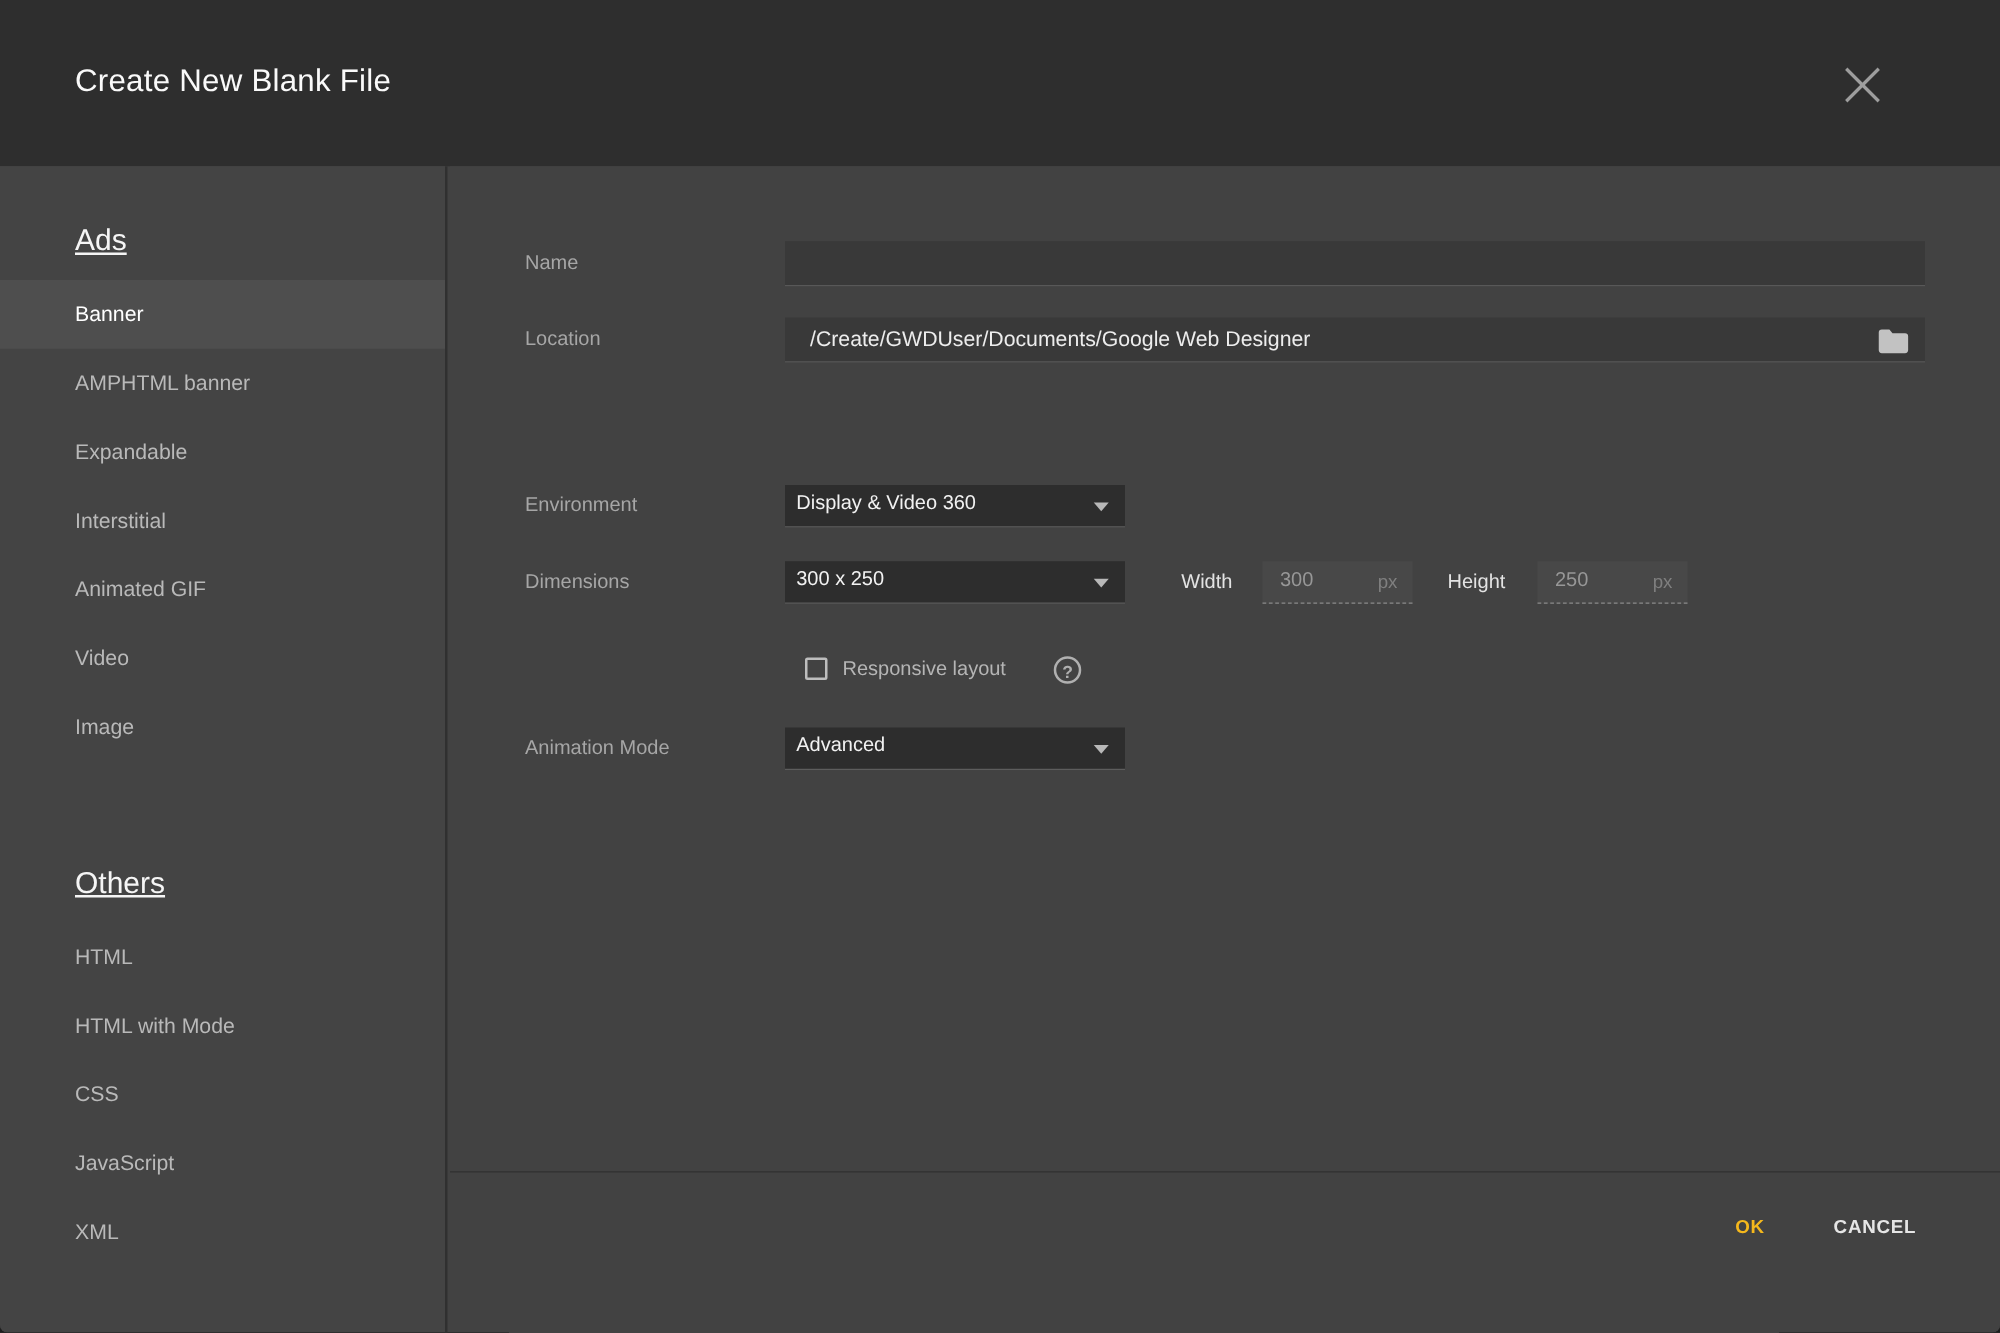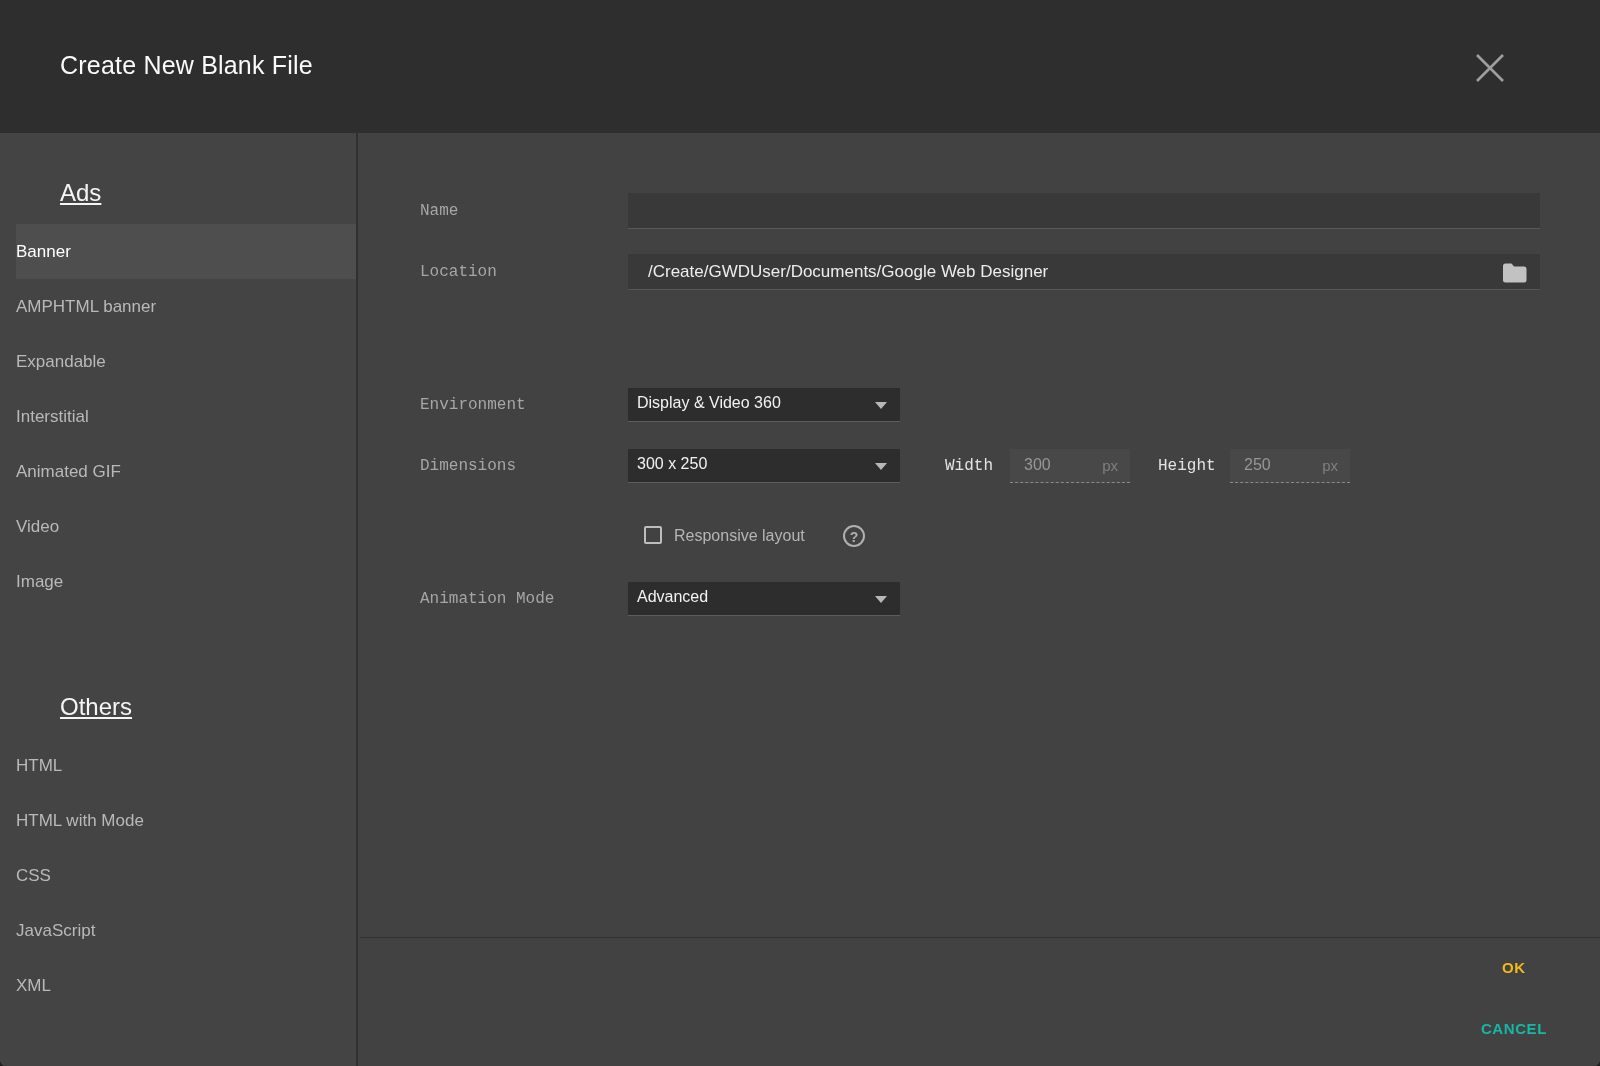--- a/index.html
+++ b/index.html
@@ -10,25 +10,25 @@
   .titlebar{position:absolute;left:0;top:0;width:1600px;height:133px;background:#2e2e2e;}
   .title{position:absolute;left:60px;top:51px;font-size:25px;color:#fafafa;letter-spacing:.2px;}
   .close-btn{position:absolute;left:1472px;top:50px;width:36px;height:36px;cursor:pointer;}
   .close-btn svg{display:block;}
   
   .sidebar{position:absolute;left:0;top:133px;width:358px;height:933px;background:#444444;
            border-right:2px solid #303030;}
   .side-header{height:40px;line-height:40px;padding-left:60px;font-size:24px;color:#f5f5f5;text-decoration:underline;}
   .side-header.ads{margin-top:40px;margin-bottom:11px;}
   .side-header.others{margin-top:78px;margin-bottom:11px;}
-  .nav-item{height:55px;line-height:55px;font-size:17px;color:#b9b9b9;cursor:pointer;margin-left:16px;}
+  .nav-item{height:55px;line-height:55px;padding-left:60px;font-size:17px;color:#b9b9b9;cursor:pointer;}
   .nav-item.selected{background:#4e4e4e;color:#ffffff;}
   
   .content{position:absolute;left:360px;top:133px;width:1240px;height:933px;background:#424242;}
-  .f-label{position:absolute;font-size:16px;color:#a6a6a6;line-height:20px;font-family:Liberation Mono, monospace;}
+  .f-label{position:absolute;font-size:16px;color:#a6a6a6;line-height:20px;}
   .f-label.bright{color:#e3e3e3;}
   .text-input{position:absolute;background:#393939;border:none;border-bottom:1px solid #585858;
               height:36px;color:#ededed;font-size:17px;padding:0 40px 0 20px;outline:none;}
   .dropdown{position:absolute;width:272px;height:34px;background:#2d2d2d;
             border-bottom:1px solid #5d5d5d;cursor:pointer;}
   .dropdown .dd-text{position:absolute;left:9px;top:6px;font-size:16px;color:#f2f2f2;}
   .dd-arrow{position:absolute;right:13px;top:14px;width:0;height:0;
             border-left:6px solid transparent;border-right:6px solid transparent;
             border-top:7px solid #b8b8b8;}
   .dis-input{position:absolute;width:120px;height:34px;background:#484848;
@@ -36,24 +36,24 @@
   .dis-input .val{position:absolute;left:14px;top:7px;font-size:16px;color:#979797;}
   .dis-input .unit{position:absolute;right:12px;top:8px;font-size:15px;color:#7f7f7f;}
   .checkbox{position:absolute;width:18px;height:18px;border:2px solid #bdbdbd;border-radius:2px;
             background:transparent;cursor:pointer;}
   .chk-label{position:absolute;font-size:16px;color:#b5b5b5;line-height:20px;}
   .help-icon{position:absolute;width:22px;height:22px;border:2px solid #b0b0b0;border-radius:50%;
              color:#b0b0b0;font-size:14px;font-weight:bold;text-align:center;line-height:21px;cursor:pointer;}
   .folder-btn{position:absolute;right:11px;top:7px;width:28px;height:22px;cursor:pointer;}
   
   .footer-divider{position:absolute;left:0;top:804px;width:1240px;height:1px;background:#313131;}
-  .footer{position:absolute;right:53px;top:826px;height:44px;display:flex;align-items:center;gap:44px;flex-direction:column;}
+  .footer{position:absolute;right:67px;top:826px;height:44px;display:flex;align-items:center;gap:55px;}
   .btn{font-size:15px;font-weight:bold;letter-spacing:.6px;background:none;border:none;cursor:pointer;padding:0;}
   .btn.ok{color:#f5b81c;}
-  .btn.cancel{color:#14b8a6;}
+  .btn.cancel{color:#e5e5e5;}
 </style>
 </head>
 <body>
 
 <div class="dialog">
 
   <div class="titlebar">
     <div class="title">Create New Blank File</div>
     <div class="close-btn">
       <svg width="36" height="36" viewBox="0 0 36 36">

